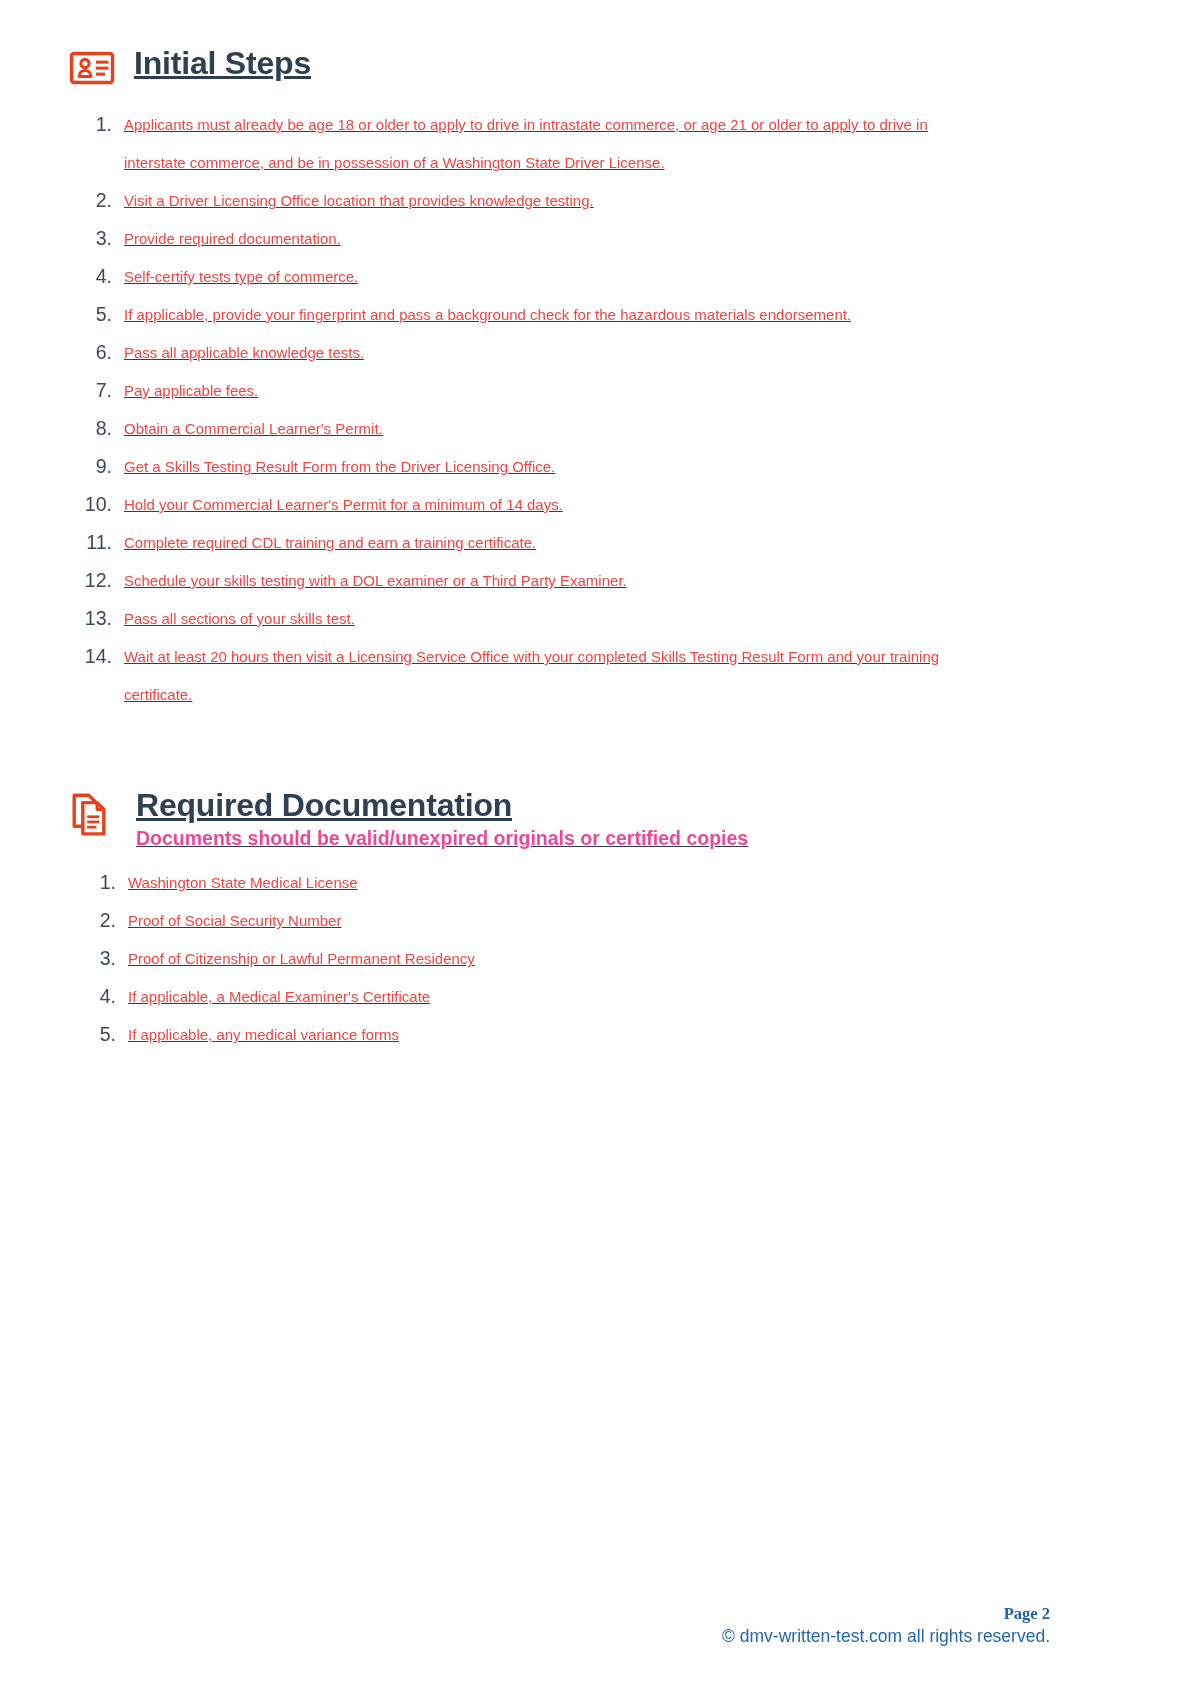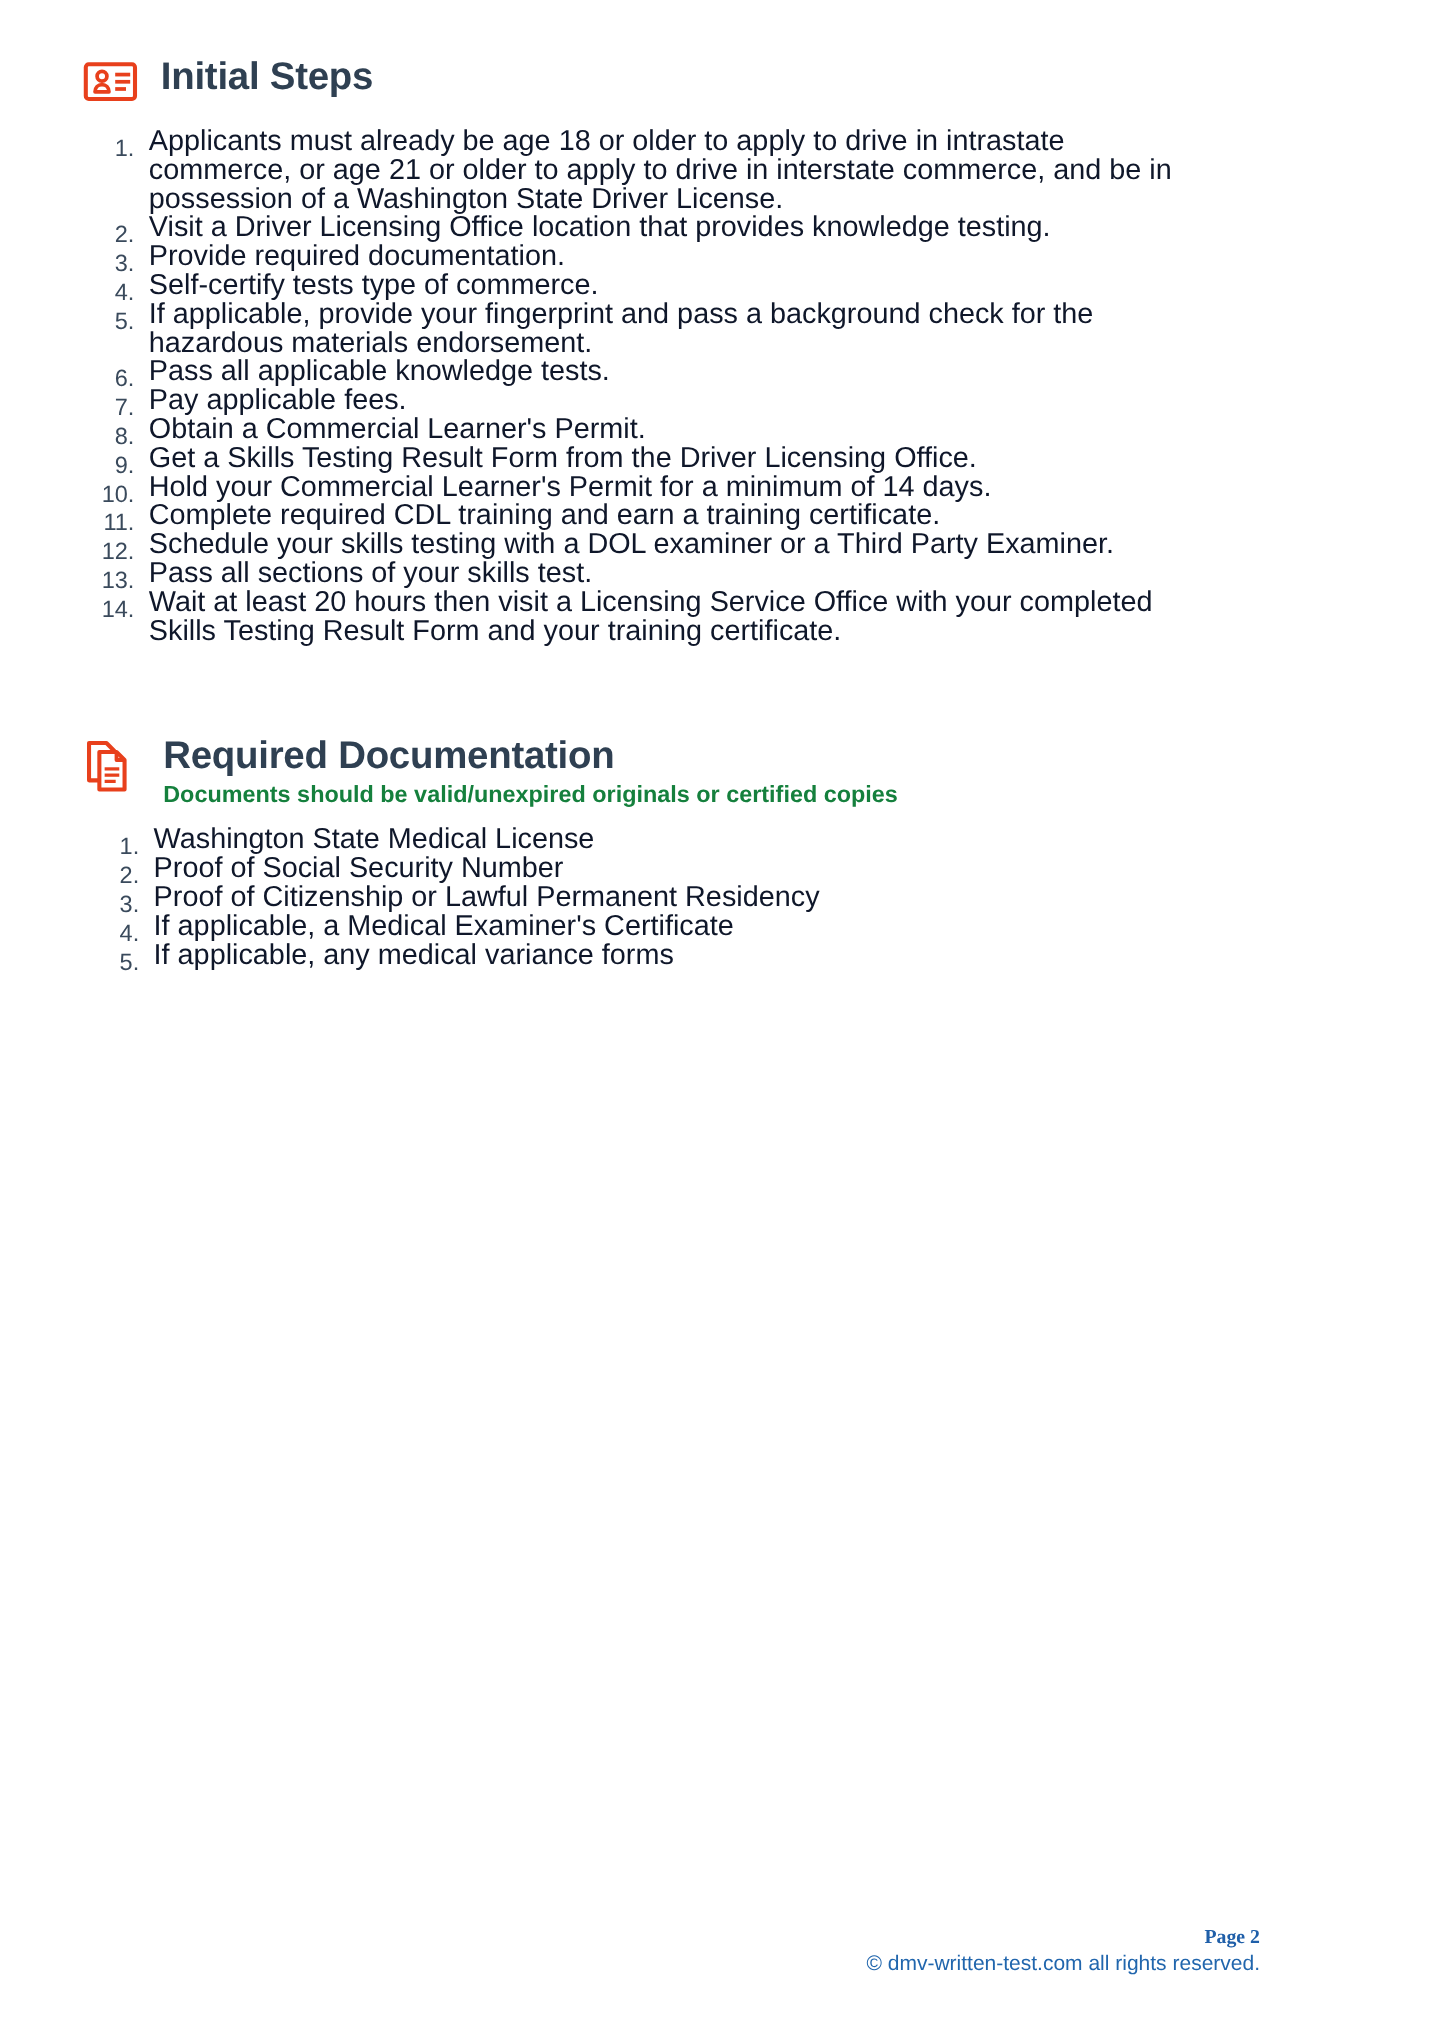--- a/index.html
+++ b/index.html
@@ -15,20 +15,21 @@
     font-family: "Liberation Sans", sans-serif;
     color: #2e3d4d;
     -webkit-font-smoothing: antialiased;
   }
   .page {
     position: relative;
     width: 1050px;
     height: 1684px;
     padding: 0;
     overflow: hidden;
+    text-decoration: underline;
   }
 
   
   .section {
     position: relative;
   }
   .section-head {
     display: flex;
     align-items: flex-start;
     gap: 18px;
@@ -47,39 +48,39 @@
     font-size: 32px;
     font-weight: bold;
     color: #2f4052;
     line-height: 1.12;
     letter-spacing: -0.2px;
     margin: 0;
   }
   .section-subtitle {
     font-size: 19.5px;
     font-weight: bold;
-    color: #15803d;
+    color: #ec4899;
     line-height: 1.2;
     margin: 3px 0 0 0;
   }
 
   
   ol.steps {
     margin: 14px 0 0 0;
     padding: 0;
     list-style: none;
     counter-reset: step;
   }
   ol.steps > li {
     counter-increment: step;
     position: relative;
     padding-left: 56px;
-    font-size: 24px;
-    line-height: 24px;
-    color: #0f172a;
+    font-size: 15px;
+    line-height: 38px;
+    color: #ef4444;
     margin-bottom: 0;
   }
   ol.steps > li::before {
     content: counter(step) ".";
     position: absolute;
     left: 0;
     width: 44px;
     text-align: right;
     color: #3a4a5c;
     font-size: 19.6px;

